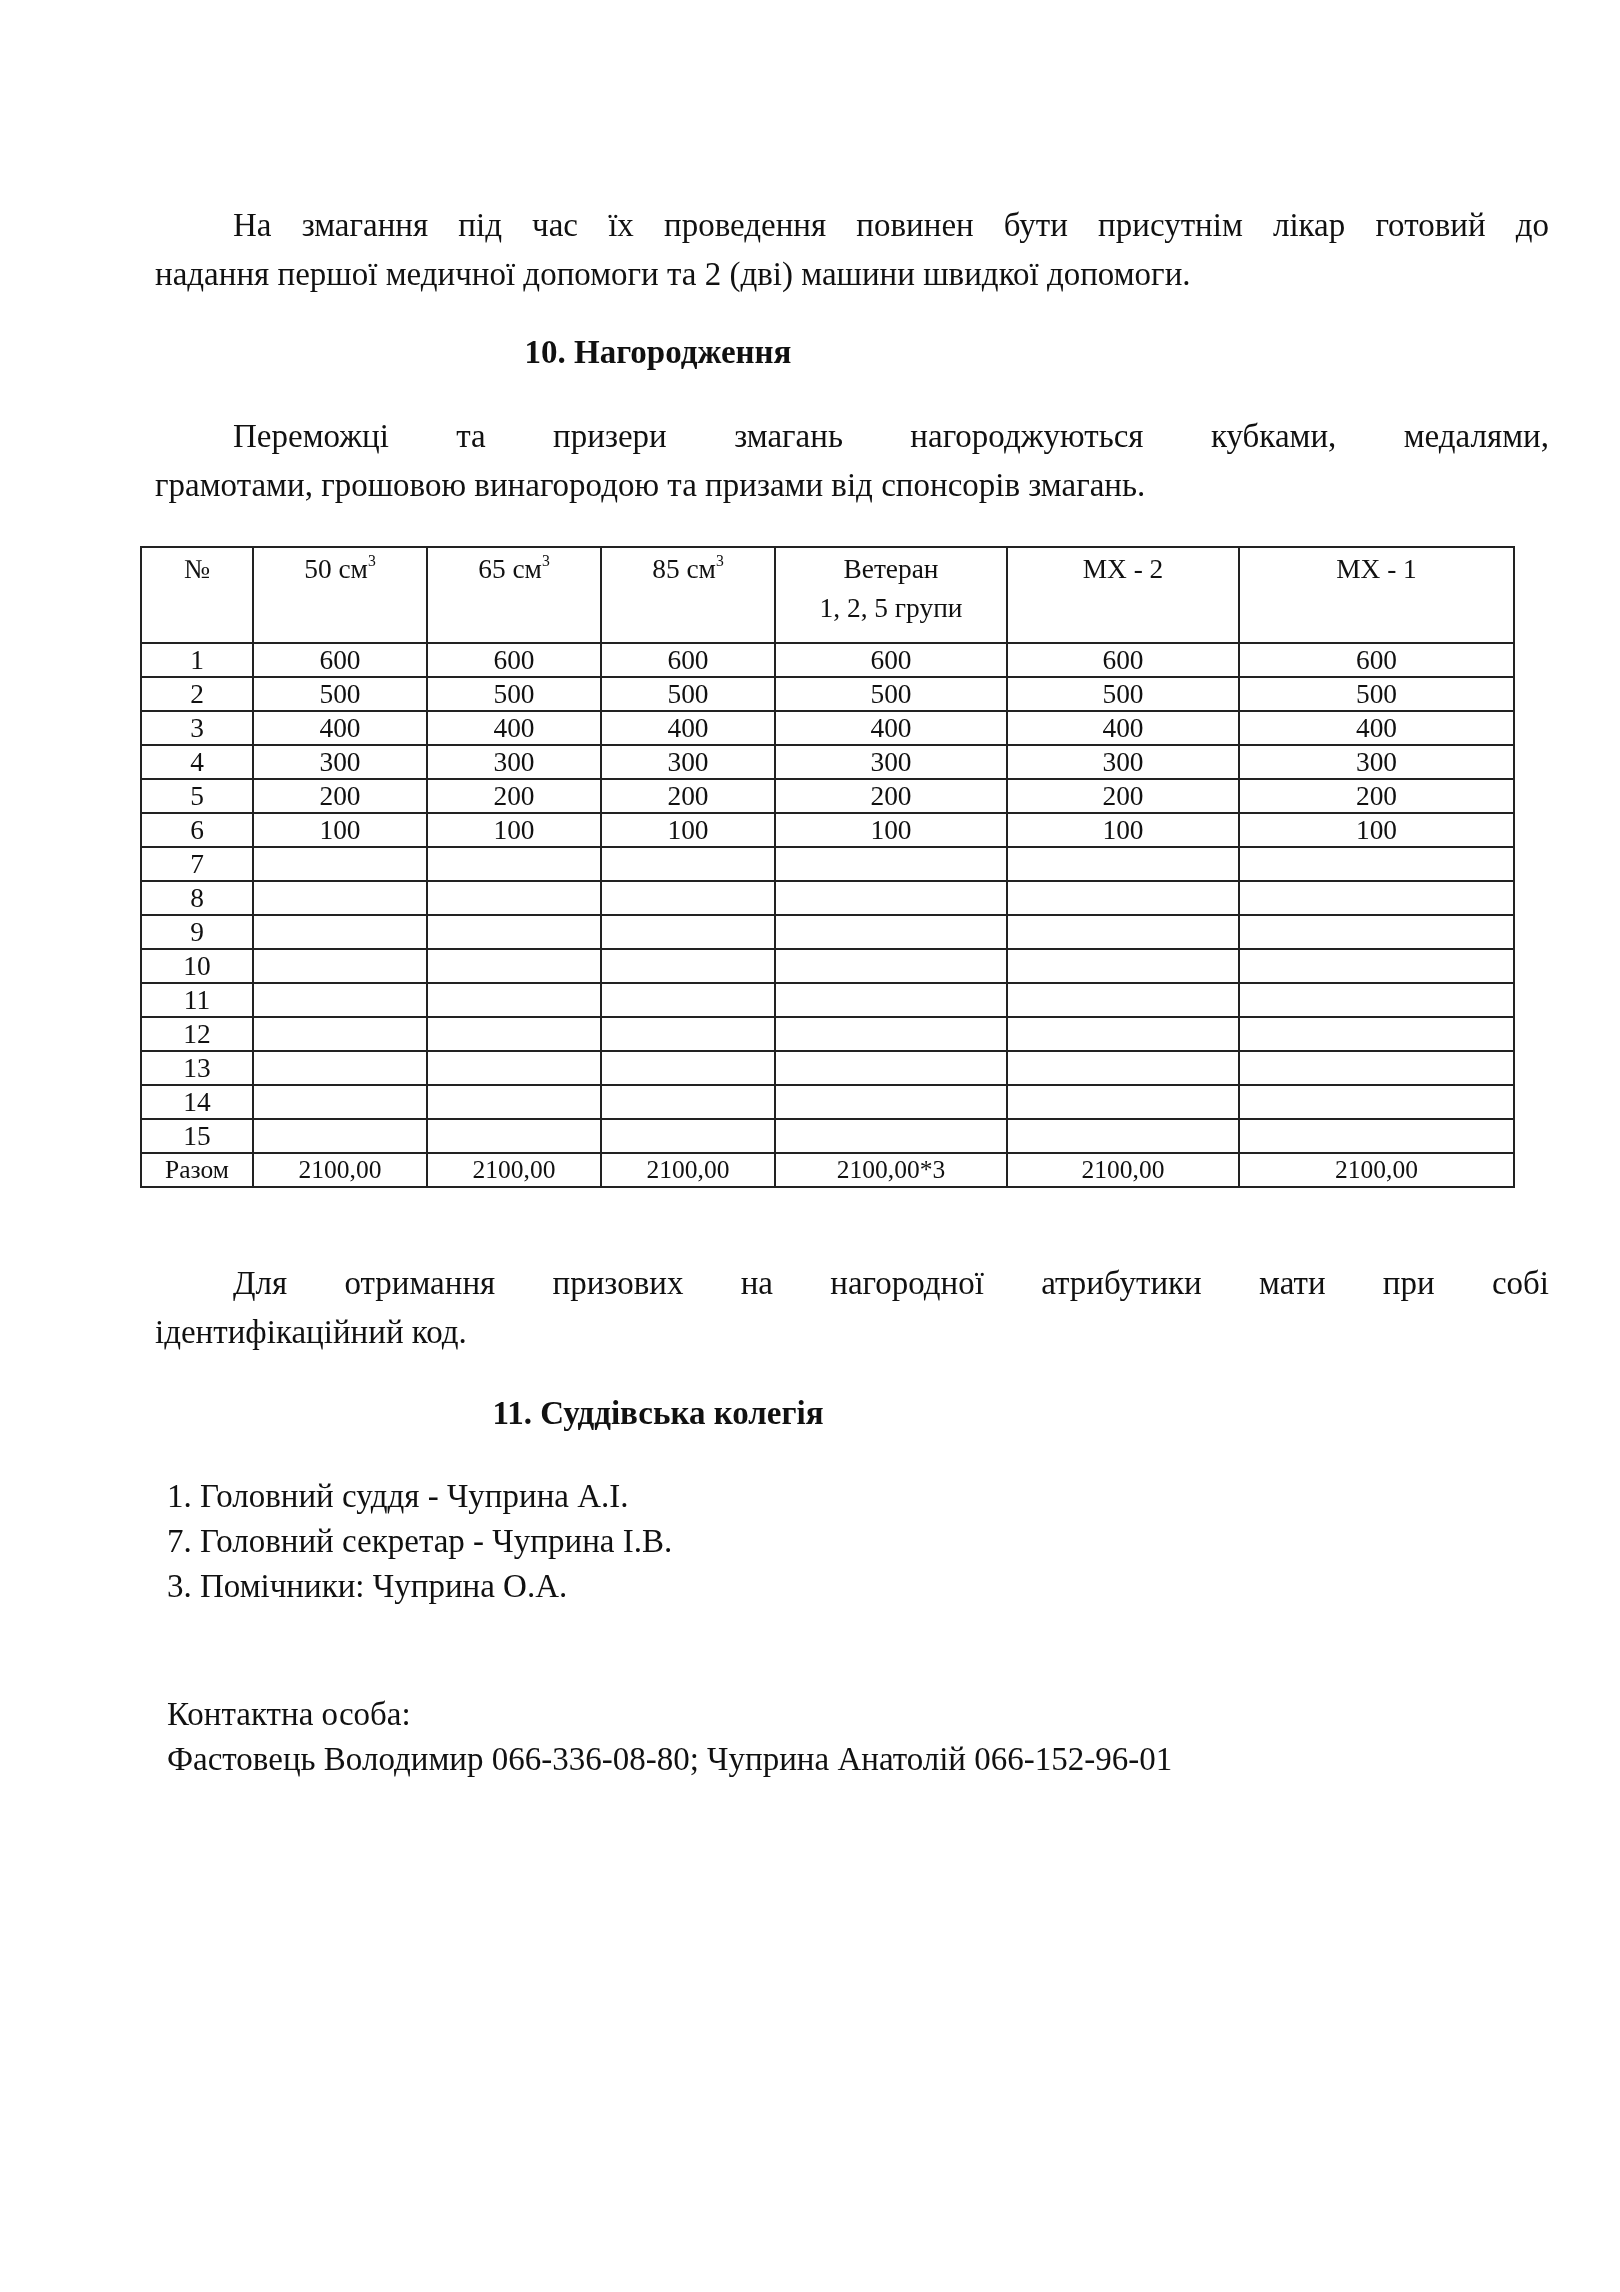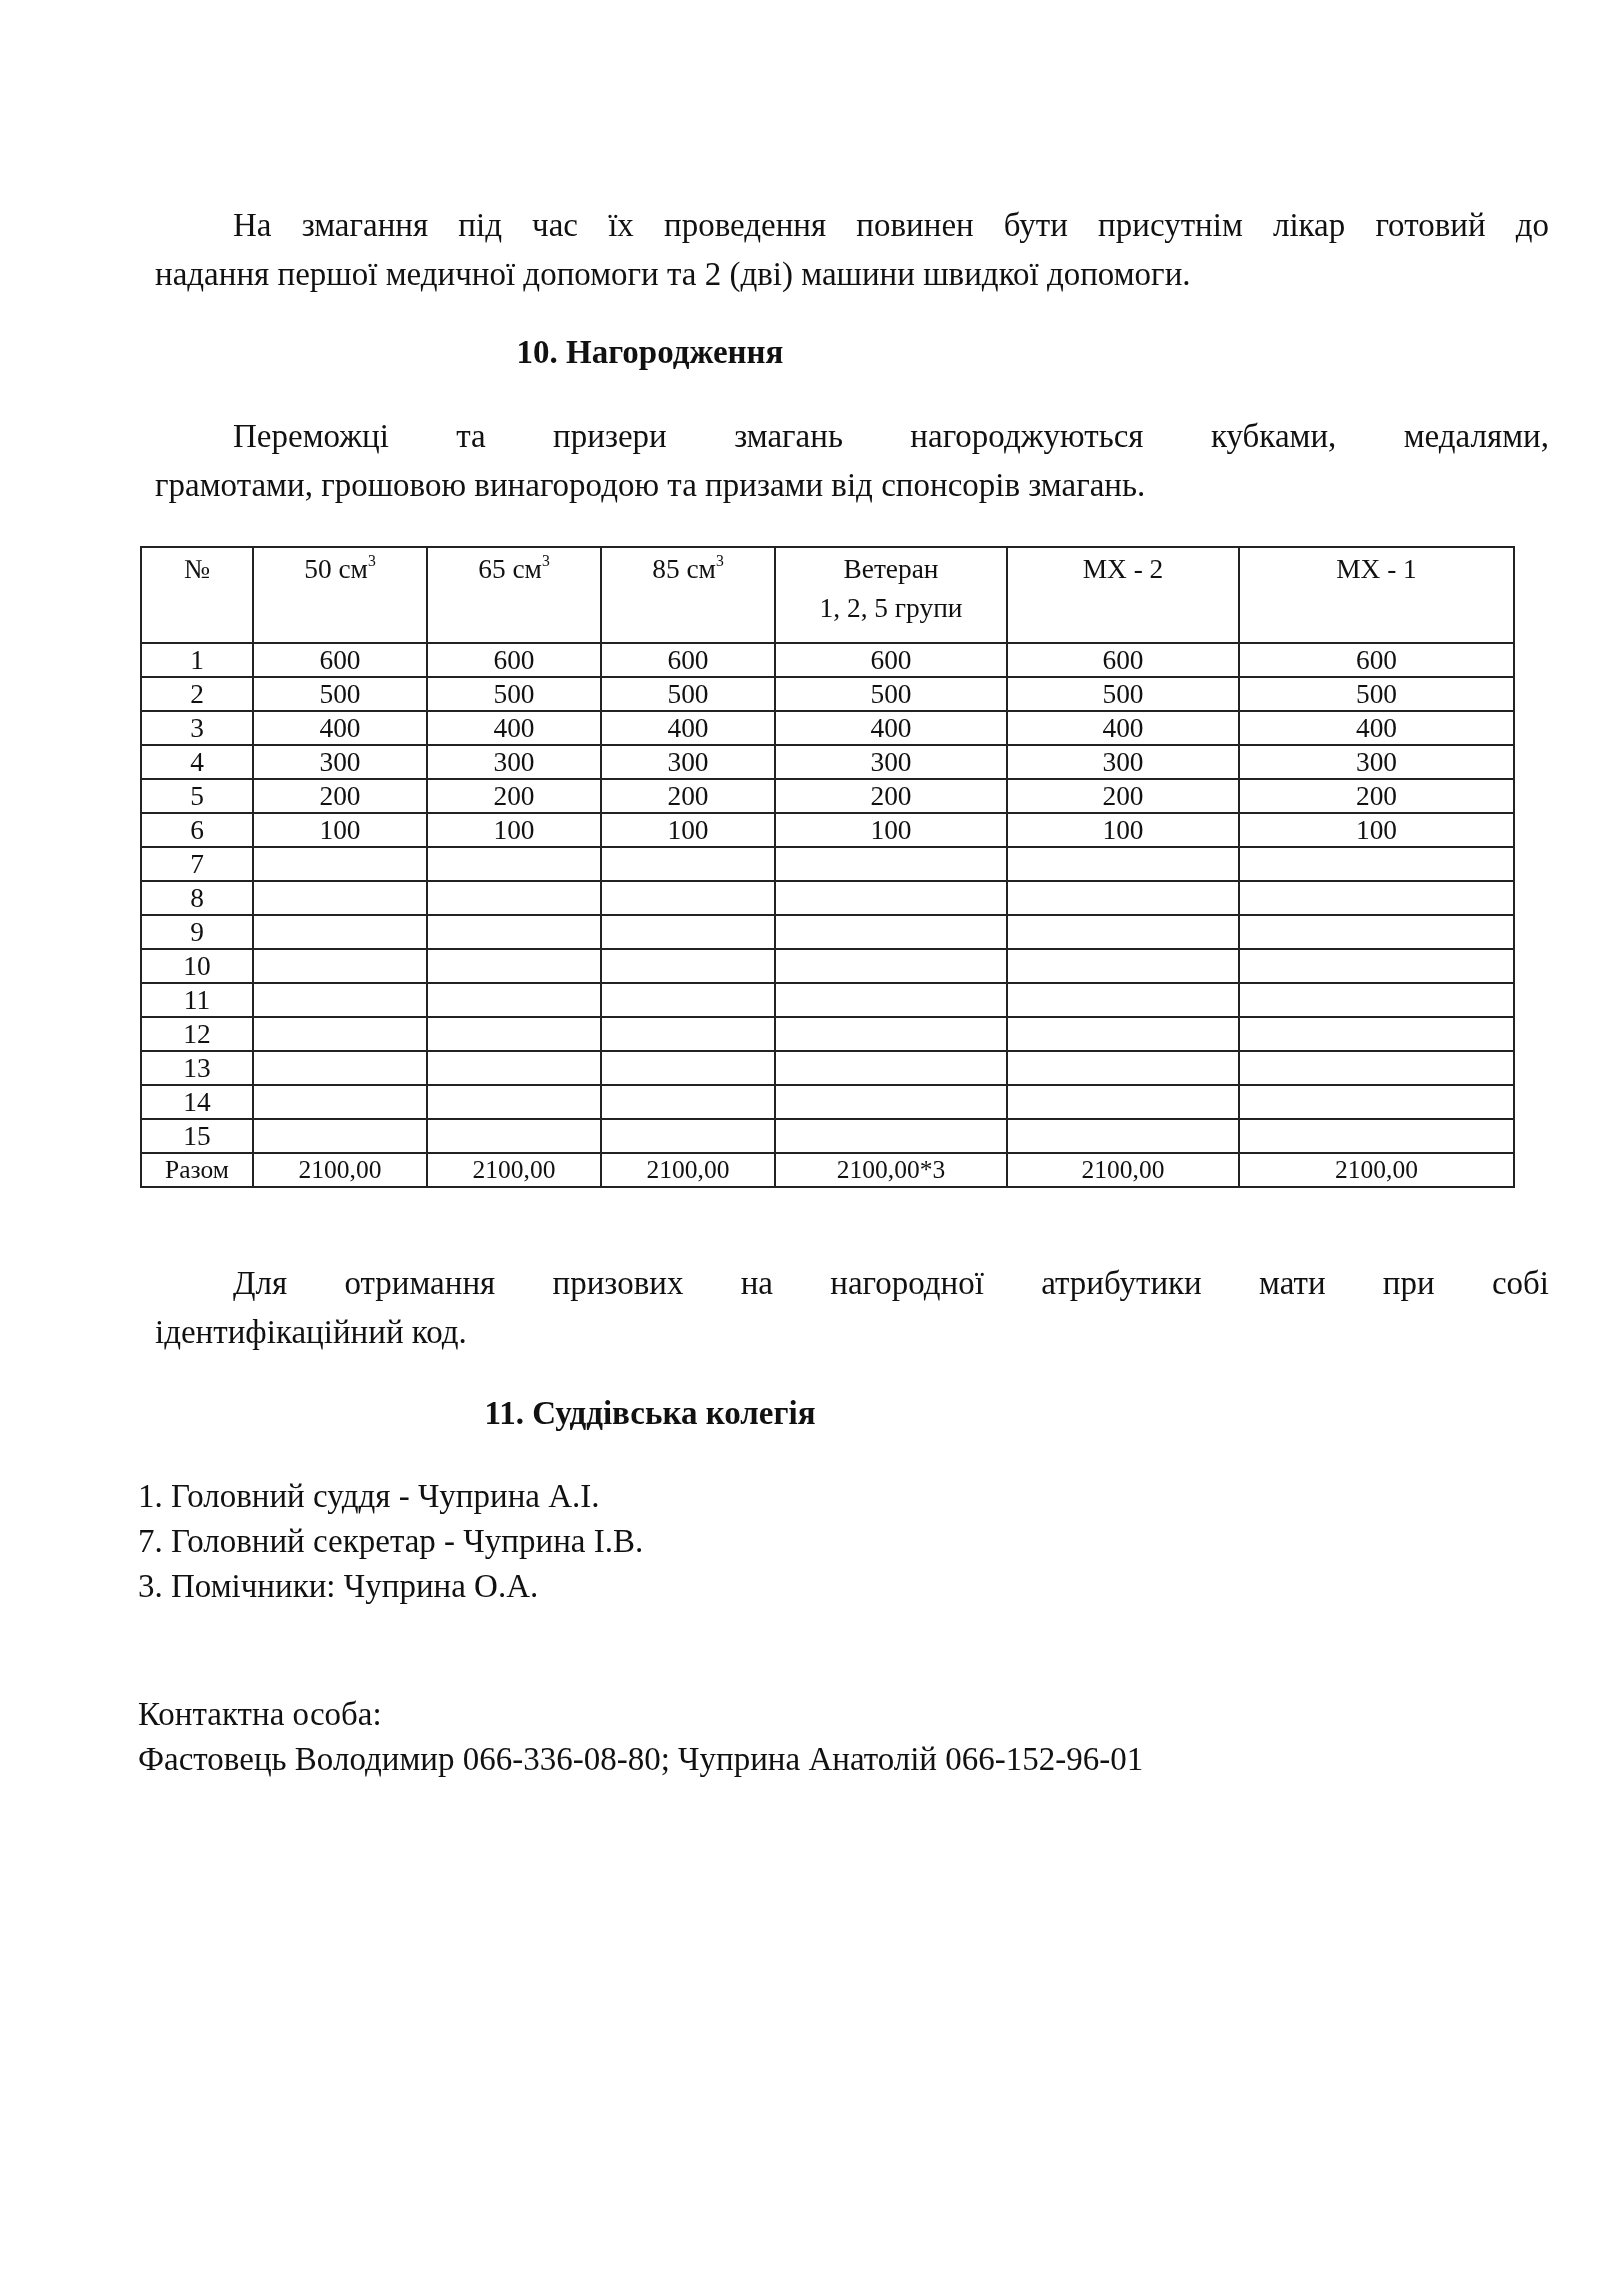--- a/index.html
+++ b/index.html
@@ -9,36 +9,36 @@
       color: #111111;
     }
     .para {
       position: absolute; left: 155px; width: 1394px;
       font-size: 33px; line-height: 49px; text-align: justify;
       text-align-last: left;
     }
     .para .first { display: block; text-indent: 78px; text-align: justify; text-align-last: justify; }
     .para .last { display: block; }
     .heading {
-      position: absolute; left: 8px; width: 1284px; text-align: center;
+      position: absolute; left: 16px; width: 1284px; text-align: center;
       font-size: 33px; font-weight: bold; line-height: 39px;
     }
     table.prizes {
       position: absolute; left: 140px; top: 546px; width: 1375px;
       border-collapse: collapse; table-layout: fixed;
       font-size: 27.4px;
     }
     table.prizes td, table.prizes th {
       border: 2px solid #222; text-align: center; padding: 0;
       font-weight: normal; height: 32px; line-height: 32px;
     }
     table.prizes th { vertical-align: top; height: 92px; line-height: 39px; padding-top: 2px; }
     table.prizes tr.total td { font-size: 25.5px; margin-left: 24px; }
     sup { font-size: 15.7px; vertical-align: 11.8px; line-height: 0; }
-    .list { position: absolute; left: 138px; font-size: 33px; line-height: 45px; }
+    .list { position: absolute; left: 167px; font-size: 33px; line-height: 45px; }
   </style>
 </head>
 <body>
 
 <div class="para" style="top:201px;">
   <span class="first">На змагання під час їх проведення повинен бути присутнім лікар готовий до</span>
   <span class="last">надання першої медичної допомоги та 2 (дві) машини швидкої допомоги.</span>
 </div>
 
 <div class="heading" style="top:333px;">10. Нагородження</div>

